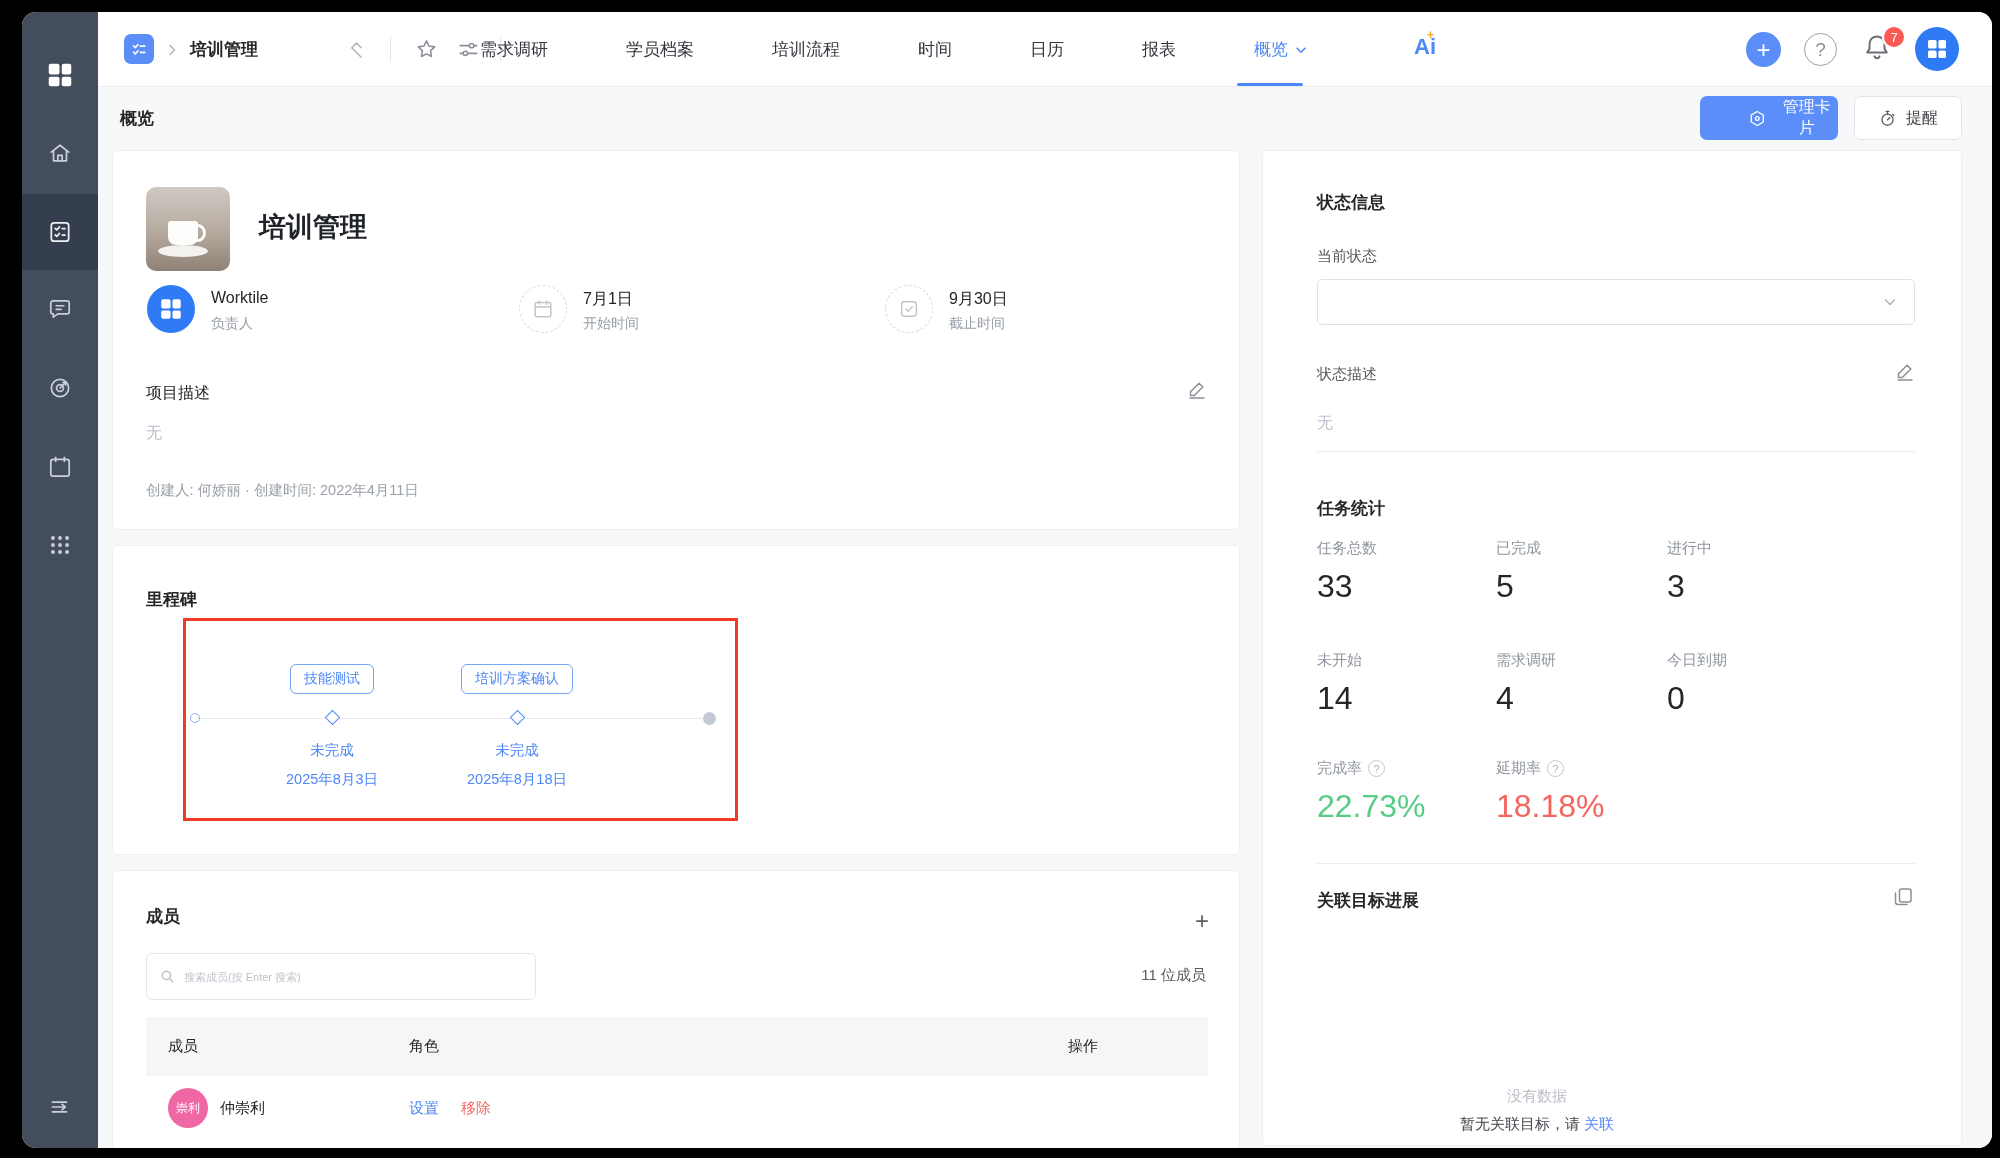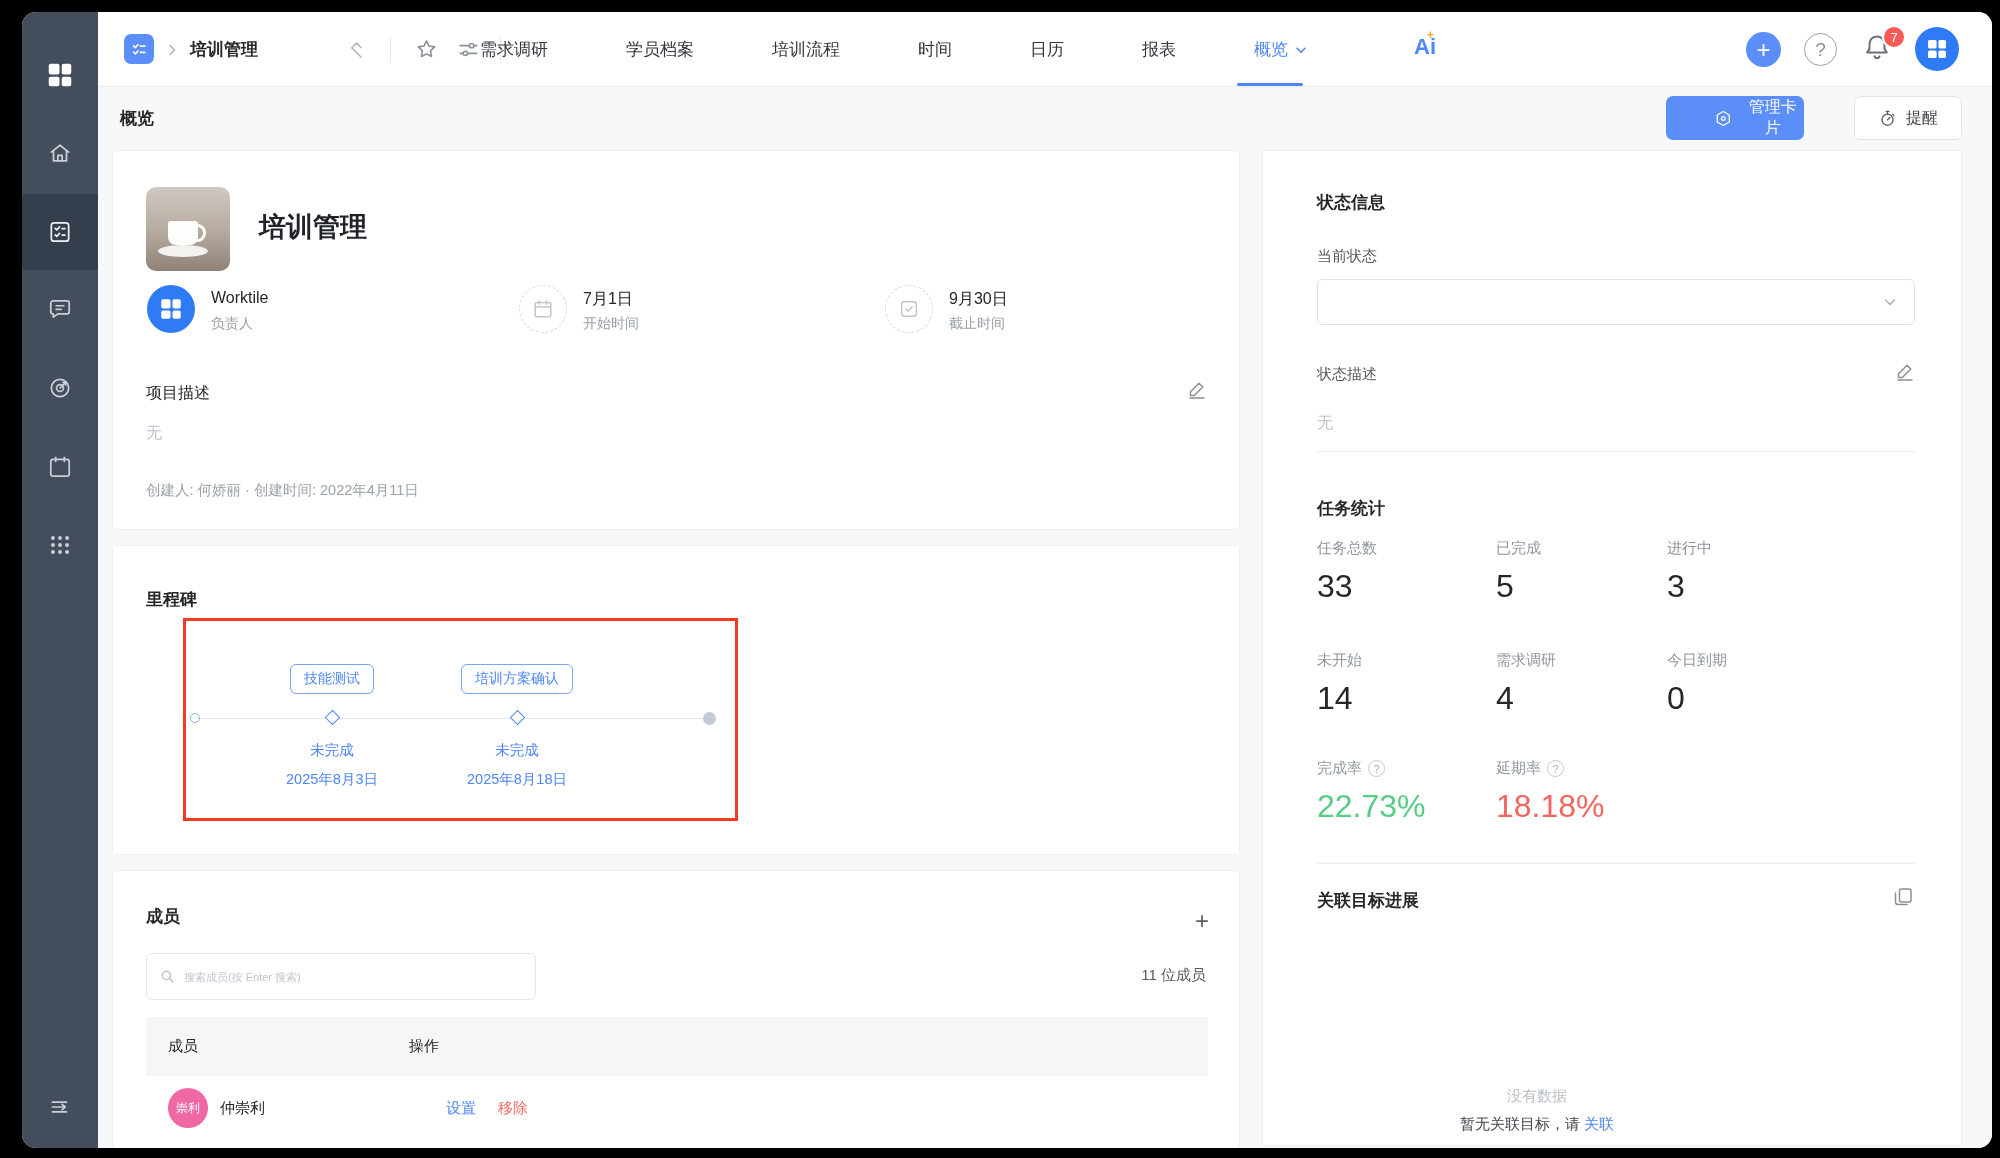--- a/index.html
+++ b/index.html
@@ -33,21 +33,21 @@
   .plus-btn { left:1648px; top:20px; width:35px; height:35px; background:#5b8ef8; color:#fff; font-size:24px; font-weight:400; line-height:1; }
   .help-btn { left:1706px; top:21px; width:33px; height:33px; border:1.6px solid #9aa0a8; color:#8a8f98; font-size:19px; }
   .bell-wrap { left:1764px; top:20px; width:36px; height:36px; }
   .badge { position:absolute; top:-7px; left:20px; min-width:24px; height:24px; background:#fa5a55; border:2px solid #fff; border-radius:12px; color:#fff; font-size:13px; display:flex; align-items:center; justify-content:center; }
   .avatar-top { left:1817px; top:15px; width:44px; height:44px; background:#2f7bf6; }
 
   
   .content { flex:1; background:#f7f8fa; position:relative; overflow:hidden; }
   .page-title { left:22px; top:20px; font-size:17px; font-weight:700; color:#262626; }
   .btn { position:absolute; top:9px; height:44px; border-radius:7px; display:flex; align-items:center; justify-content:center; gap:9px; font-size:16px; cursor:pointer; }
-  .btn-primary { left:1568px; width:138px; background:#5b8ef8; color:#fff; border:none;padding-left:48px; }
+  .btn-primary { left:1602px; width:138px; background:#5b8ef8; color:#fff; border:none;padding-left:48px; }
   .btn-ghost { left:1756px; width:108px; background:#fff; color:#43474d; border:1px solid #e3e4e8; }
 
   .card { position:absolute; left:14px; width:1128px; background:#fff; border:1px solid #f0f1f3; border-radius:4px; }
   .card-project { top:63px; height:380px; }
   .card-miles { top:458px; height:310px; }
   .card-members { top:783px; height:340px; }
 
   .cover { left:33px; top:36px; width:84px; height:84px; border-radius:10px; overflow:hidden; background:linear-gradient(180deg,#cfc9c3 0%,#b5a99e 55%,#8f8175 100%); }
   .cup { position:absolute; left:22px; top:34px; width:30px; height:24px; background:#fdfdfc; border-radius:3px 3px 8px 8px; }
   .cup:after { content:""; position:absolute; right:-8px; top:3px; width:10px; height:12px; border:3px solid #fdfdfc; border-radius:50%; }
@@ -71,21 +71,21 @@
   .tl-diamond { top:166px; width:11px; height:11px; border:1.6px solid #4e87f6; background:#fff; transform:rotate(45deg); }
   .tl-badge { top:118px; height:30px; transform:translateX(-50%); border:1px solid #7aa4f8; border-radius:6px; color:#4e87f6; font-size:14px; display:flex; align-items:center; padding:0 13px; background:#fff; white-space:nowrap; }
   .tl-status { top:195px; transform:translateX(-50%); font-size:14.5px; color:#4e87f6; white-space:nowrap; }
   .tl-date { top:224px; transform:translateX(-50%); font-size:14.5px; color:#4e87f6; white-space:nowrap; }
 
   .mem-search { left:33px; top:82px; width:390px; height:47px; border:1px solid #e4e6ea; border-radius:6px; display:flex; align-items:center; padding:0 12px; gap:8px; }
   .mem-search input { border:none; outline:none; flex:1; font-size:11px; font-family:inherit; color:#595959; }
   .mem-search input::placeholder { color:#bfc4cc; }
   .mem-count { right:33px; top:95px; font-size:15px; color:#595959; }
   .mem-thead { left:33px; top:146px; width:1062px; height:59px; background:#f5f6f7; display:flex; align-items:center; font-size:15px; color:#262626; }
-  .mem-row { left:33px; top:205px; width:1062px; height:64px; display:flex; align-items:center; font-size:15px;gap:37px; }
+  .mem-row { left:33px; top:205px; width:1062px; height:64px; display:flex; align-items:center; font-size:15px; }
   .col-m { width:263px; padding-left:22px; display:flex; align-items:center; gap:12px; }
   .col-r { flex:1; }
   .col-a { width:140px; display:flex; gap:22px; }
   .avatar-pink { width:40px; height:40px; border-radius:50%; background:#f067a6; color:#fff; font-size:12px; display:flex; align-items:center; justify-content:center; flex:none; }
   .link-blue { color:#4e87f6; cursor:pointer; }
   .link-red { color:#f56560; cursor:pointer; }
   .plus-ico { right:30px; top:36px; font-size:24px; color:#595e66; font-weight:300; cursor:pointer; }
 
   
   .rpanel { position:absolute; left:1164px; top:63px; width:700px; height:996px; background:#fff; border:1px solid #f0f1f3; border-radius:4px; }
@@ -350,20 +350,21 @@
         <div class="abs mem-search">
           <svg width="17" height="17" viewBox="0 0 24 24" fill="none" stroke="#b4b9c2" stroke-width="1.8" stroke-linecap="round">
               <circle cx="10.5" cy="10.5" r="5.8"></circle>
               <path d="M15 15l4.5 4.5"></path>
             </svg>
           <input type="text" placeholder="搜索成员(按 Enter 搜索)" style="">
         </div>
         <div class="abs mem-count">11 位成员</div>
         <div class="abs mem-thead">
           <div class="col-m">成员</div>
+          <div class="col-r">角色</div>
           <div class="col-a">操作</div>
         </div>
         <div class="abs mem-row">
           <div class="col-m">
             <div class="avatar-pink">崇利</div>
             <span>仲崇利</span>
           </div>
           <div class="col-a">
             <span class="link-blue">设置</span>
             <span class="link-red">移除</span>

